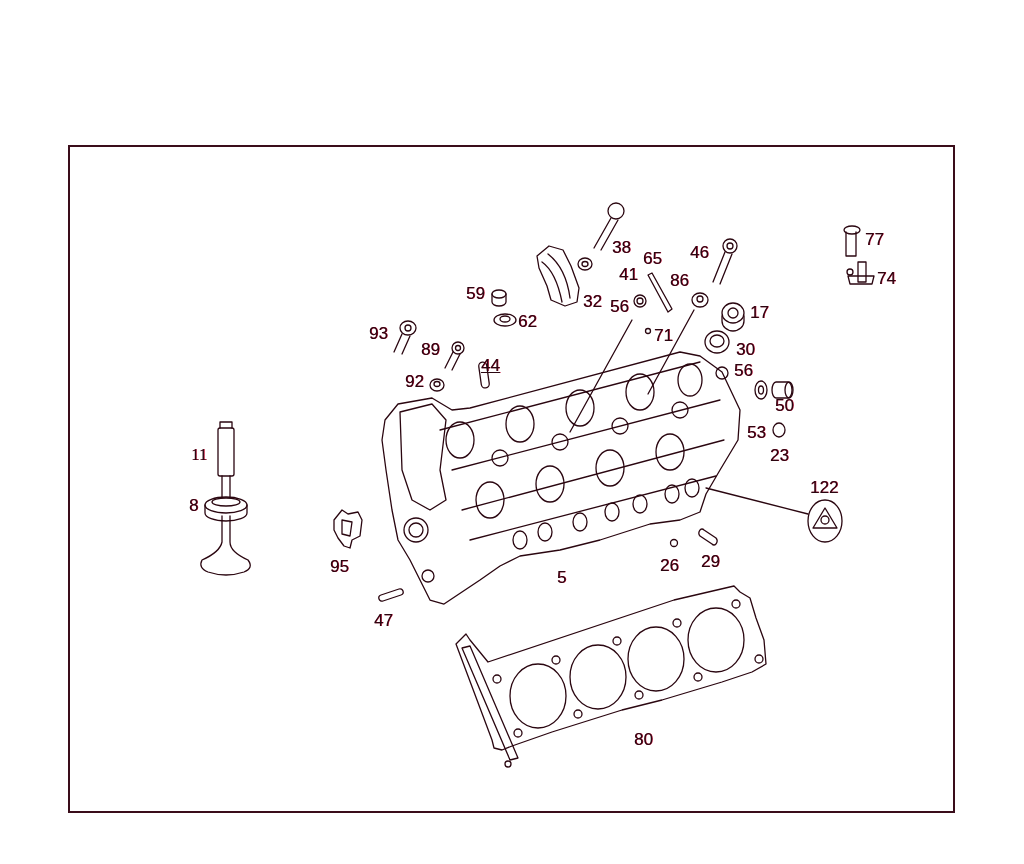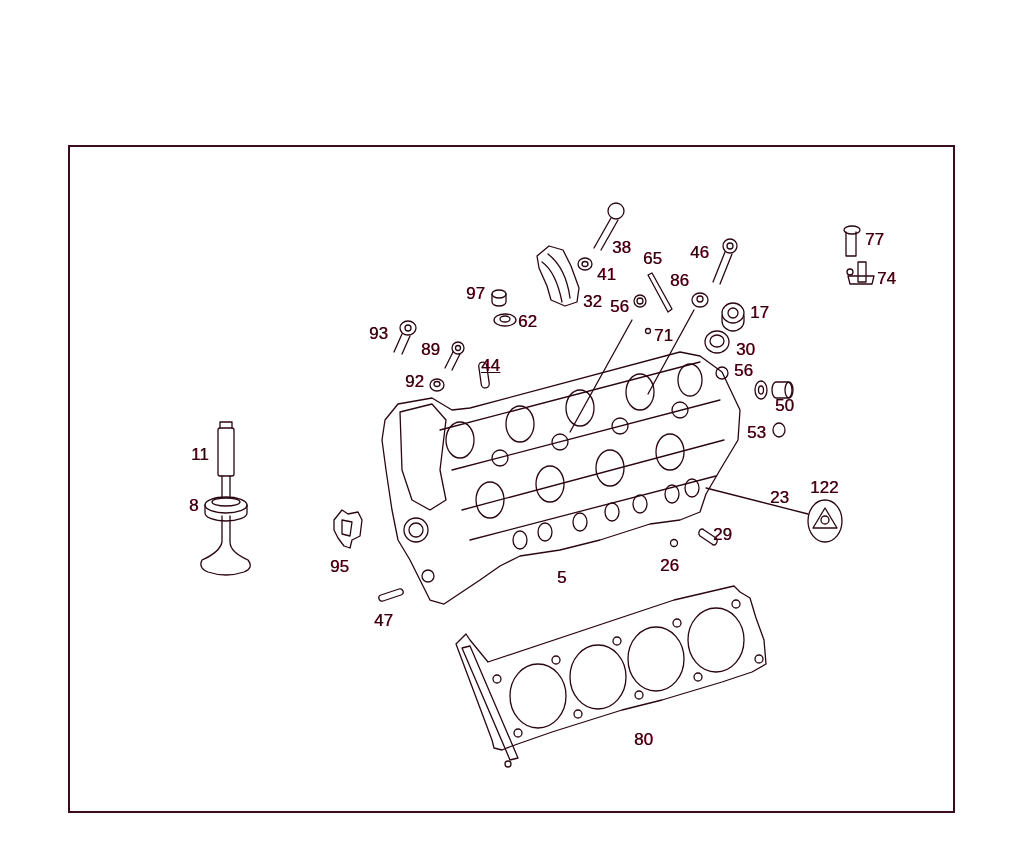--- a/index.html
+++ b/index.html
@@ -178,43 +178,43 @@
     <circle class="ln" cx="578" cy="714" r="4"></circle>
     <circle class="ln" cx="639" cy="695" r="4"></circle>
     <circle class="ln" cx="698" cy="677" r="4"></circle>
     <circle class="ln" cx="759" cy="659" r="4"></circle>
     <circle class="ln" cx="508" cy="764" r="3"></circle>
   </g>
 </svg>
 
 <div id="labels">
     <span class="lbl" style="left: 612px; top: 239px;">38</span>
-    <span class="lbl" style="left: 597px; top: 266px;">41</span>
+    <span class="lbl" style="left: 619px; top: 266px;">41</span>
     <span class="lbl" style="left: 583px; top: 293px;">32</span>
     <span class="lbl" style="left: 643px; top: 250px;">65</span>
     <span class="lbl" style="left: 670px; top: 272px;">86</span>
     <span class="lbl" style="left: 690px; top: 244px;">46</span>
     <span class="lbl" style="left: 610px; top: 298px;">56</span>
     <span class="lbl" style="left: 654px; top: 327px;">71</span>
     <span class="lbl" style="left: 750px; top: 304px;">17</span>
     <span class="lbl" style="left: 736px; top: 341px;">30</span>
     <span class="lbl" style="left: 734px; top: 362px; text-align: center;">56</span>
     <span class="lbl" style="left: 775px; top: 397px;">50</span>
     <span class="lbl" style="left: 747px; top: 424px;">53</span>
-    <span class="lbl" style="left: 770px; top: 447px; margin-top: 42px;">23</span>
+    <span class="lbl" style="left: 770px; top: 447px;">23</span>
     <span class="lbl" style="left: 865px; top: 231px;">77</span>
     <span class="lbl" style="left: 877px; top: 270px;">74</span>
-    <span class="lbl" style="left: 466px; top: 285px;">97</span>
+    <span class="lbl" style="left: 466px; top: 285px;">59</span>
     <span class="lbl" style="left: 470px; top: 313px; margin-left: 48px;">62</span>
     <span class="lbl" style="left: 369px; top: 325px;">93</span>
     <span class="lbl" style="left: 421px; top: 341px;">89</span>
     <span class="lbl" style="left: 481px; top: 357px; text-decoration: underline;">44</span>
     <span class="lbl" style="left: 405px; top: 373px;">92</span>
-    <span class="lbl" style="left: 191px; top: 446px;">11</span>
+    <span class="lbl" style="left: 191px; top: 446px; font-family: Liberation Serif, serif;">11</span>
     <span class="lbl" style="left: 189px; top: 497px;">8</span>
     <span class="lbl" style="left: 330px; top: 558px;">95</span>
     <span class="lbl" style="left: 374px; top: 612px;">47</span>
     <span class="lbl" style="left: 557px; top: 569px;">5</span>
     <span class="lbl" style="left: 660px; top: 557px;">26</span>
-    <span class="lbl" style="left: 701px; top: 526px; margin-left: 12px;">29</span>
+    <span class="lbl" style="left: 701px; top: 553px;">29</span>
     <span class="lbl" style="left: 810px; top: 479px;">122</span>
     <span class="lbl" style="left: 634px; top: 731px;">80</span>
   </div>
 
 </body></html>

